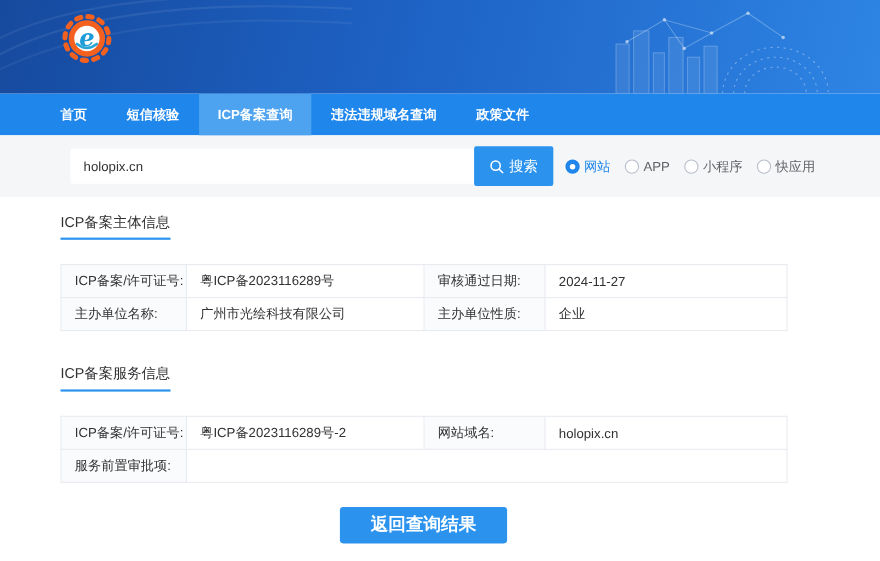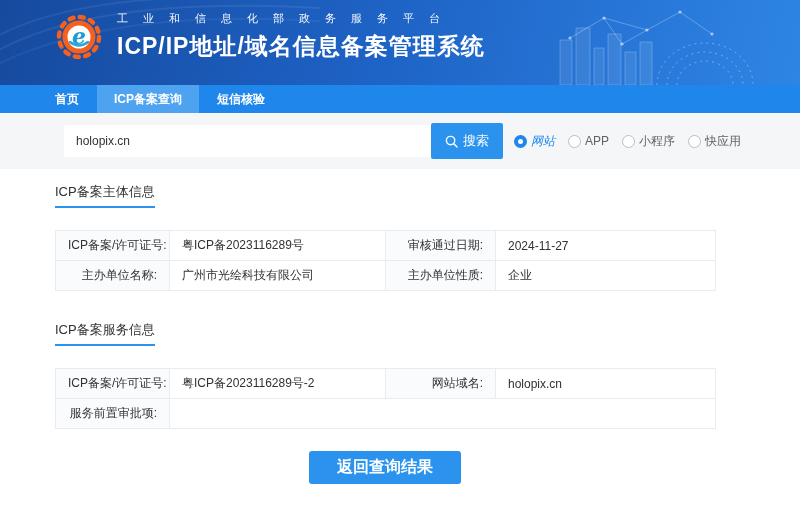--- a/index.html
+++ b/index.html
@@ -17,48 +17,48 @@
           background:linear-gradient(103deg,var(--header-start) 0%,#1e63c6 48%,var(--header-end) 100%);}
   .header-waves{position:absolute;left:0;top:0;pointer-events:none;}
   .header-art{position:absolute;left:552px;top:0;pointer-events:none;}
   .header-inner{position:absolute;left:55px;top:11px;display:flex;align-items:center;gap:14px;}
   .logo{width:48px;height:48px;flex:0 0 auto;}
   .titles{color:#fff;}
   .ministry{font-size:11px;letter-spacing:15px;white-space:nowrap;opacity:.96;margin-bottom:5px;}
   .system{font-size:23px;font-weight:600;letter-spacing:1px;white-space:nowrap;}
 
   
-  .nav{height:28px;background:var(--nav-blue);display:flex;align-items:stretch;padding-left:37px;}
+  .nav{height:38px;background:var(--nav-blue);display:flex;align-items:stretch;padding-left:37px;}
   .nav-item{display:flex;align-items:center;padding:0 18px;color:#fff;font-size:12px;
             font-weight:bold;cursor:pointer;white-space:nowrap;}
   .nav-item.active{background:var(--nav-active);padding:0 17px;}
 
   
   .strip{height:56px;background:var(--strip-bg);display:flex;align-items:center;padding-left:64px;}
   .search-box{display:flex;align-items:center;}
   .search-input{width:367px;height:32px;border:none;outline:none;background:#fff;
                 padding:0 12px;font-size:12px;color:#333;border-radius:2px 0 0 2px;
                 font-family:"Liberation Sans","DejaVu Sans",sans-serif;}
   .search-btn{width:72px;height:36px;border:none;background:var(--accent);color:#fff;
               font-size:13px;display:flex;align-items:center;justify-content:center;gap:5px;
               border-radius:2px;cursor:pointer;font-family:inherit;}
   .radio-group{display:flex;align-items:center;gap:13px;margin-left:11px;}
   .radio-opt{display:flex;align-items:center;gap:4px;font-size:12px;color:var(--label-text);cursor:pointer;}
   .radio-dot{width:13px;height:13px;border-radius:50%;background:#fff;border:1px solid #b8bfca;}
   .radio-opt.selected .radio-dot{border:4px solid var(--nav-blue);}
-  .radio-opt.selected .radio-label{color:var(--nav-blue);font-style:italic;}
+  .radio-opt.selected .radio-label{color:var(--nav-blue);}
 
   
   .content{width:660px;margin-left:55px;}
   .section-title{display:inline-block;margin-top:14px;padding-bottom:5px;font-size:13px;
                  font-weight:normal;color:var(--value-text);border-bottom:2px solid var(--accent);}
   table.info{width:660px;border-collapse:collapse;table-layout:fixed;margin-top:22px;}
   table.info td{border:1px solid var(--border);height:30px;font-size:12px;padding:0 12px;
                 color:var(--value-text);overflow:hidden;white-space:nowrap;}
-  td.lbl{text-align:right;color:var(--label-text);background:var(--label-bg);}
+  td.lbl{color:var(--label-text);background:var(--label-bg);}
   .btn-back{display:block;margin:22px auto 0;background:var(--accent);color:#fff;border:none;
             font-size:16px;padding:6px 28px;border-radius:3px;cursor:pointer;
             font-family:"Liberation Sans","DejaVu Sans",sans-serif;font-weight:bold;}
 </style>
 </head>
 <body>
 
 <div class="header">
   <svg class="header-waves" width="320" height="70" viewBox="0 0 320 70">
     <path d="M-10 55 Q90 -5 320 8" stroke="rgba(255,255,255,0.08)" stroke-width="2" fill="none"></path>
@@ -92,31 +92,29 @@
       <path d="M125 85 a28 24 0 0 1 56 0"></path>
     </g>
   </svg>
   <div class="header-inner">
     <svg class="logo" viewBox="0 0 48 48">
       <circle cx="24" cy="24" r="20" fill="none" stroke="#f4611f" stroke-width="4.5" stroke-dasharray="4 6.5" stroke-linecap="round"></circle>
       <circle cx="24" cy="24" r="14" fill="#ffffff" stroke="#f4611f" stroke-width="5"></circle>
       <text x="24" y="31" text-anchor="middle" font-size="22" font-style="italic" font-weight="bold" font-family="'DejaVu Serif',serif" fill="#1e9cd7">e</text>
       <path d="M15 29 q9 7 18 0" stroke="#2aa6d4" stroke-width="2.4" fill="none" stroke-linecap="round"></path>
     </svg>
-    <div class="titles">
-      <div class="ministry">工业和信息化部政务服务平台</div>
-      <div class="system">ICP/IP地址/域名信息备案管理系统</div>
-    </div>
   </div>
 </div>
 
 <div class="nav">
   <div class="nav-item">首页</div>
+  <div class="nav-item">短信核验</div>
   <div class="nav-item active">ICP备案查询</div>
-  <div class="nav-item">短信核验</div>
+  <div class="nav-item">违法违规域名查询</div>
+  <div class="nav-item">政策文件</div>
 </div>
 
 <div class="strip">
   <div class="search-box">
     <input class="search-input" type="text" value="holopix.cn" style="">
     <button class="search-btn">
       <svg width="13" height="13" viewBox="0 0 14 14">
         <circle cx="6" cy="6" r="4.5" fill="none" stroke="#fff" stroke-width="1.5"></circle>
         <line x1="9.5" y1="9.5" x2="13" y2="13" stroke="#fff" stroke-width="1.5" stroke-linecap="round"></line>
       </svg>

